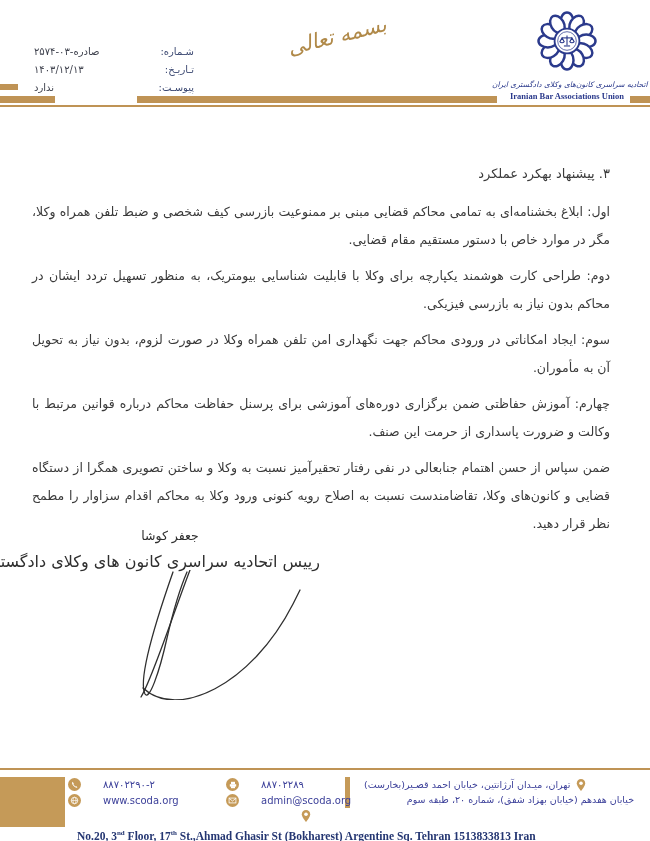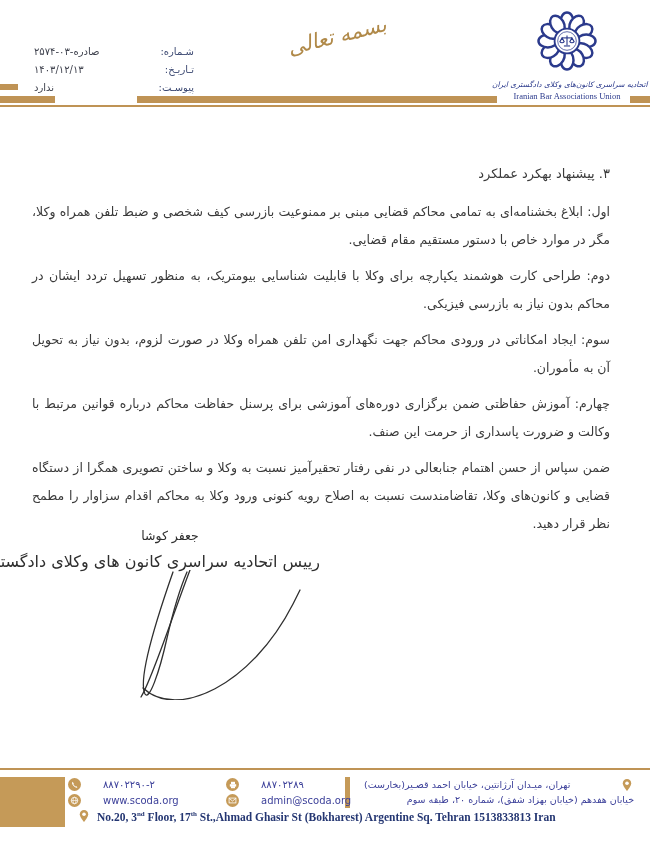--- a/index.html
+++ b/index.html
@@ -16,21 +16,21 @@
   
   .bismillah{
     position:absolute;top:24px;left:282px;width:110px;text-align:center;
     color:#b08948;font-size:21px;font-style:italic;
     transform:rotate(-14deg);letter-spacing:1px;
   }
   
   .logo-wrap{position:absolute;top:10px;left:492px;width:150px;text-align:center;}
   .logo-wrap svg{display:block;margin:0 auto;}
   .logo-caption-fa{color:#2b3a8c;font-size:7.5px;font-style:italic;margin-top:8px;white-space:nowrap;}
-  .logo-caption-en{color:#2b3a8c;font-size:8.5px;font-weight:normal;margin-top:2px;white-space:nowrap;font-family:"Liberation Serif",serif;}
+  .logo-caption-en{color:#2b3a8c;font-size:8.5px;font-weight:bold;margin-top:2px;white-space:nowrap;font-family:"Liberation Serif",serif;}
   
   .bar{position:absolute;background:#bf9355;}
   .bar-corner{left:0;top:84px;width:18px;height:6px;}
   .bar-left{left:0;top:96px;width:55px;height:7px;}
   .bar-main{left:137px;top:96px;width:360px;height:7px;}
   .bar-right{left:630px;top:96px;width:20px;height:7px;}
   .hairline-top{left:0;top:105px;width:650px;height:2px;background:#bf9355;}
   
   .letter-body{
     position:absolute;top:160px;right:40px;left:32px;
@@ -56,24 +56,24 @@
   .num{direction:ltr;unicode-bidi:isolate;letter-spacing:1px;}
   .icon-circle{
     width:13px;height:13px;border-radius:50%;background:#c59a58;
     display:flex;align-items:center;justify-content:center;flex:0 0 auto;
   }
   .icon-circle svg{display:block;}
   .addr-fa{
     position:absolute;right:16px;top:777px;width:270px;direction:rtl;
     color:#3b3f99;font-size:9.5px;line-height:15px;text-align:right;
   }
-  .addr-fa .line1{display:flex;align-items:center;gap:4px;justify-content:space-between;}
+  .addr-fa .line1{display:flex;align-items:center;gap:4px;justify-content:flex-end;}
   .addr-en{
     position:absolute;left:77px;top:809px;display:flex;align-items:center;gap:6px;
-    color:#243672;font-family:"Liberation Serif",serif;font-weight:bold;font-size:11.5px;
+    color:#243672;font-family:"Liberation Serif",serif;font-weight:bold;font-size:11.5px;flex-direction:column;
   }
   .addr-en sup{font-size:7px;}
   .pin{width:14px;height:14px;flex:0 0 auto;}
 </style>
 </head>
 <body>
 
 <div class="page">
 
   <div class="ref-block">

